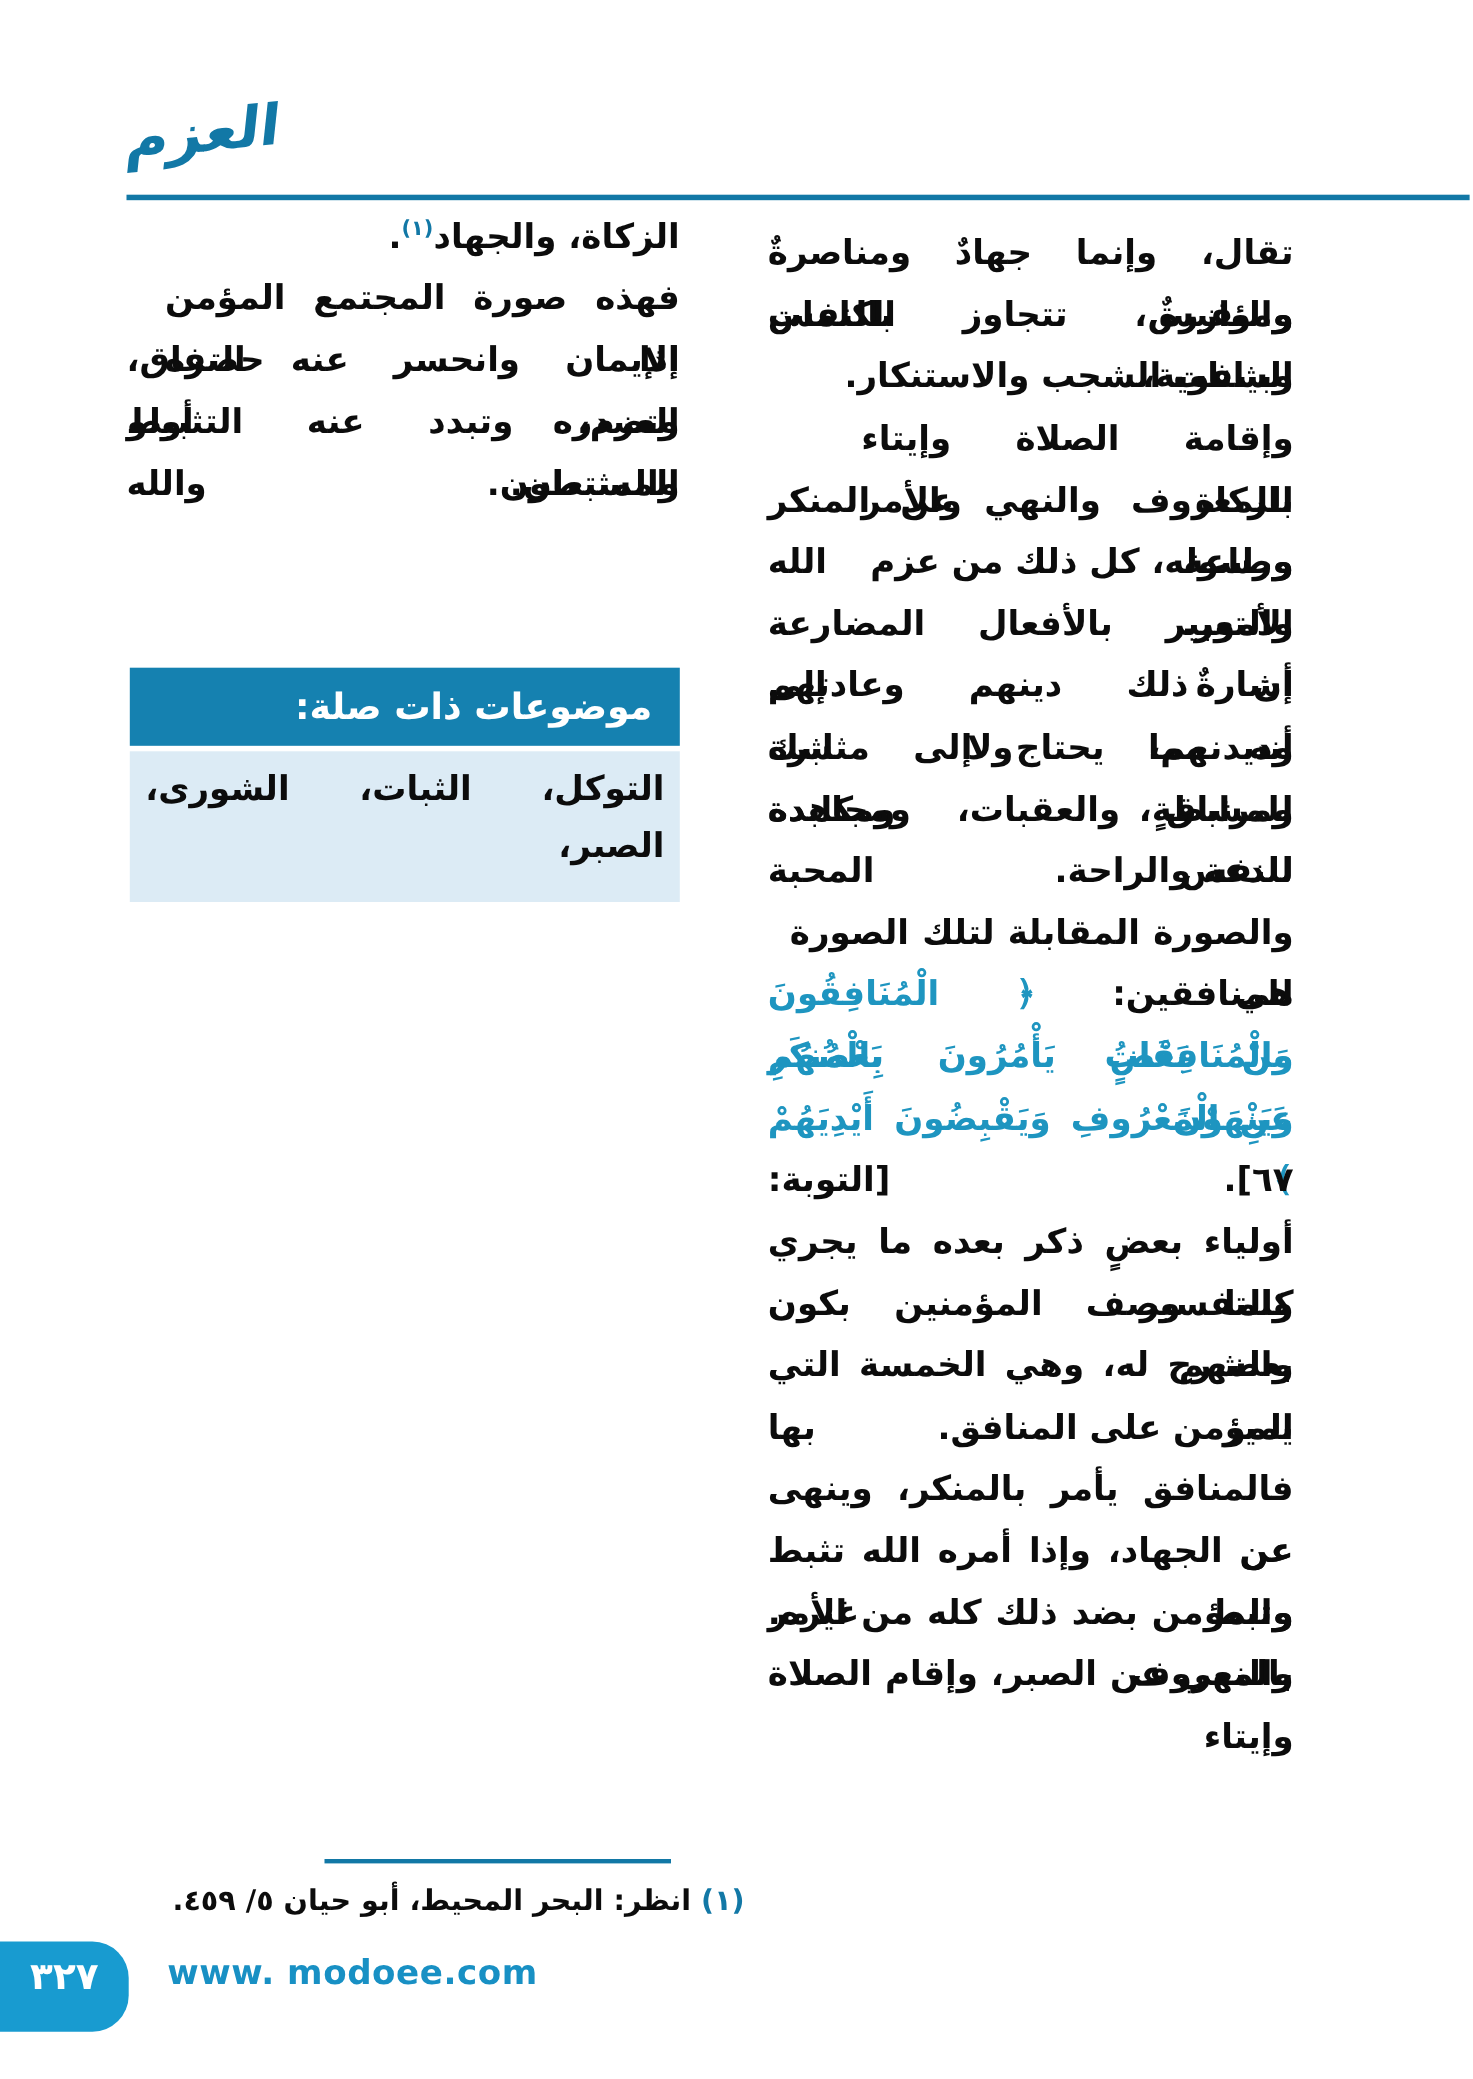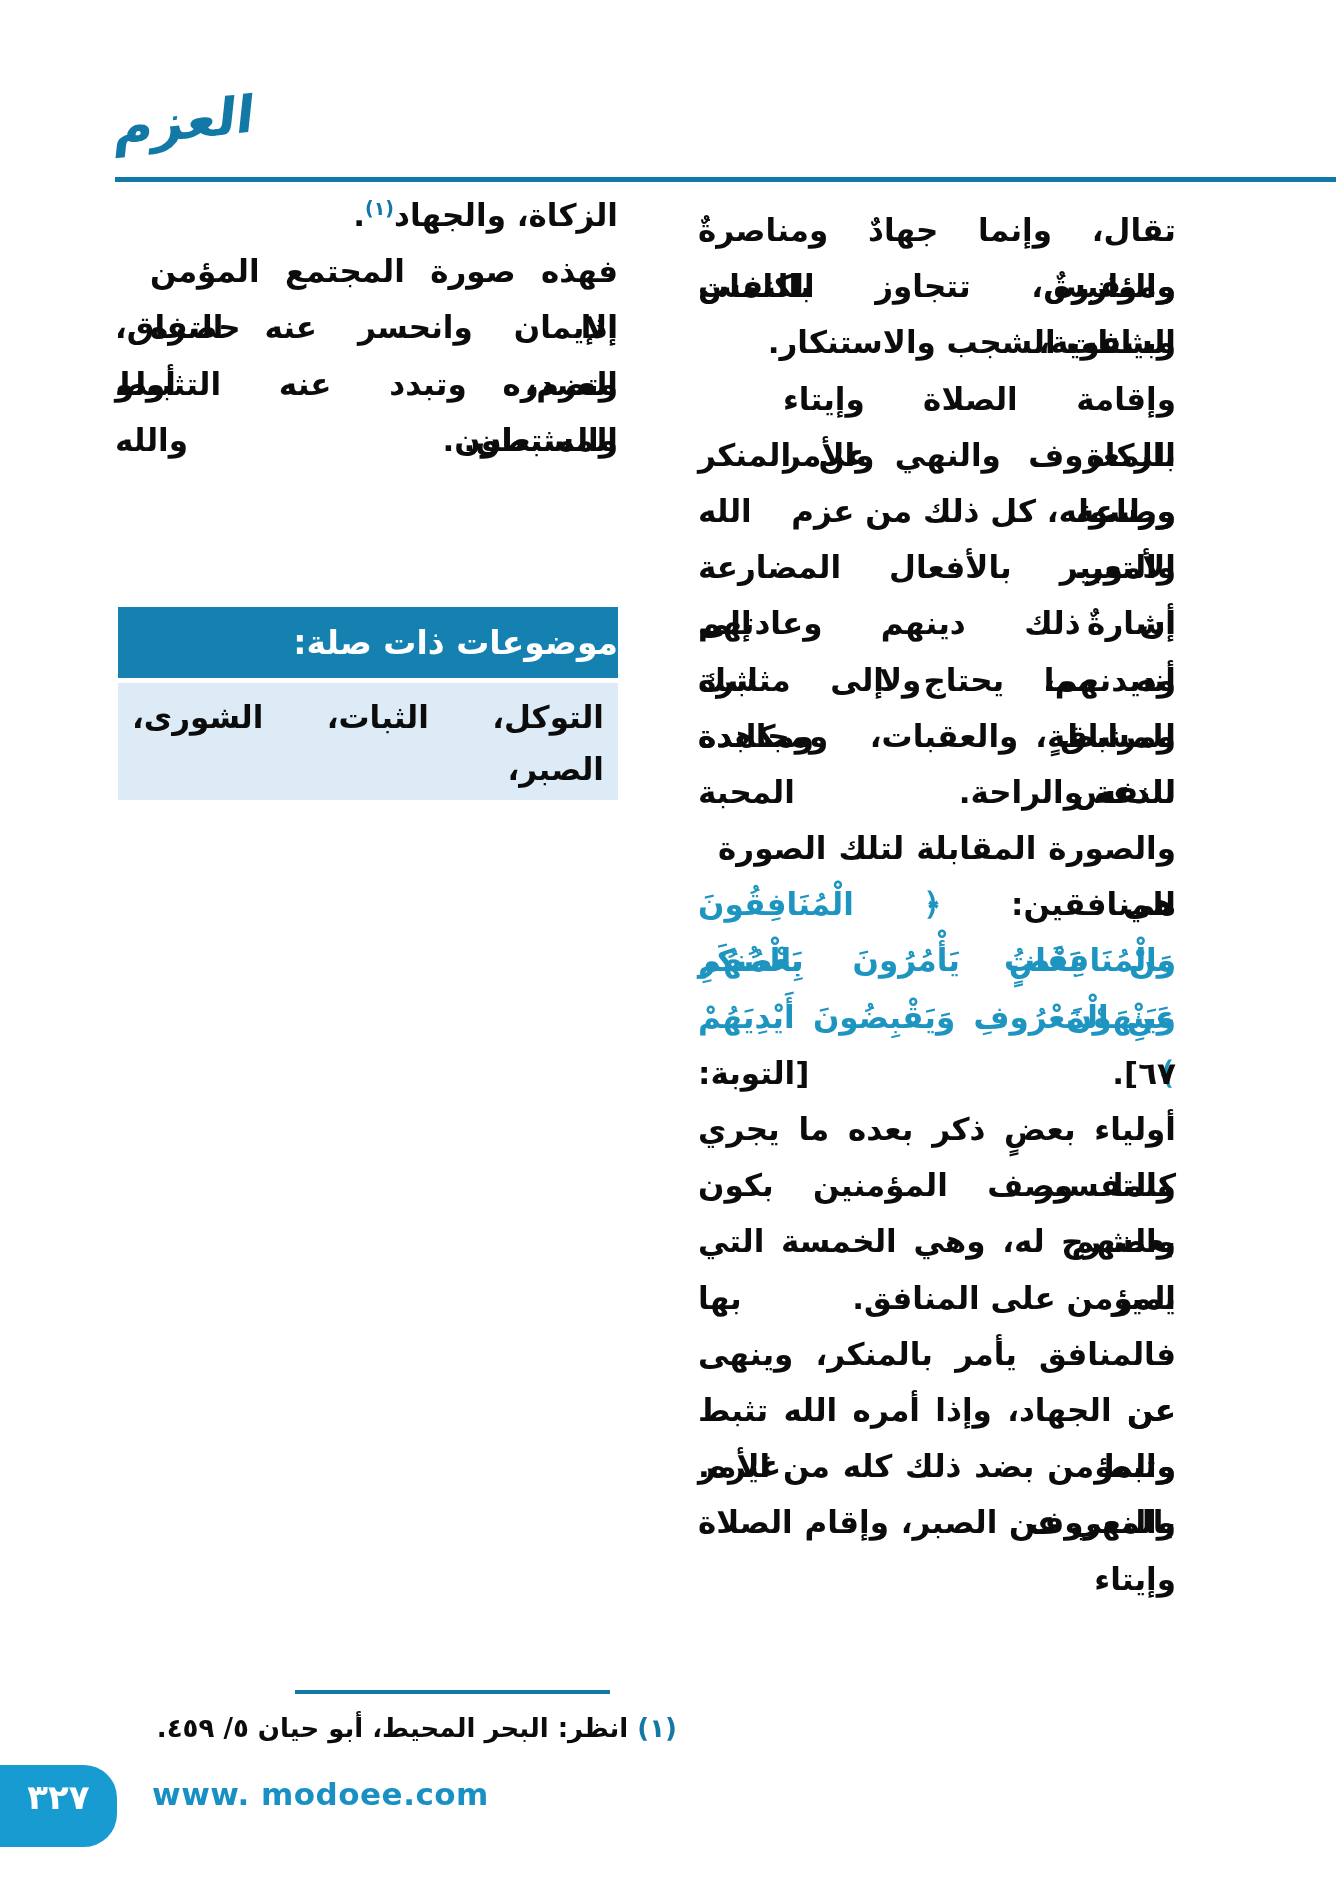--- a/index.html
+++ b/index.html
@@ -22,25 +22,25 @@
   .j{text-align:justify;text-align-last:justify}
   .e{text-align:start}
   .i85{margin-left:85px}
   .i20{margin-left:20px}
   .i35{margin-left:35px}
   .q{color:var(--quran)}
   sup.fn{color:var(--brand);font-size:19px;line-height:0;vertical-align:super}
   #box{left:118px;top:607px;width:500px}
   #box-head{
     height:71px;line-height:71px;background:var(--box-header-bg);color:#ffffff;
-    direction:rtl;box-sizing:border-box;font-size:33px;font-weight:bold;
+    direction:rtl;padding-right:25px;box-sizing:border-box;font-size:33px;font-weight:bold;
     text-align:right;
   }
   #box-body{
-    margin-top:5px;height:117px;background:var(--box-body-bg);direction:rtl;
+    margin-top:5px;height:137px;background:var(--box-body-bg);direction:rtl;
     font-weight:bold;font-size:31px;color:#0c0c0c;padding:8px 14px 0 14px;box-sizing:border-box;
   }
   #box-body .bl{height:52px;line-height:52px}
   #fn-rule{left:295px;top:1690px;width:315px;height:4px;background:var(--brand)}
   #footnote{
     left:117px;top:1705px;width:560px;direction:rtl;text-align:start;
     font-size:26px;font-weight:bold;color:#0c0c0c;line-height:46px;
   }
   #footnote .mk{color:var(--brand)}
   #page-tab{

